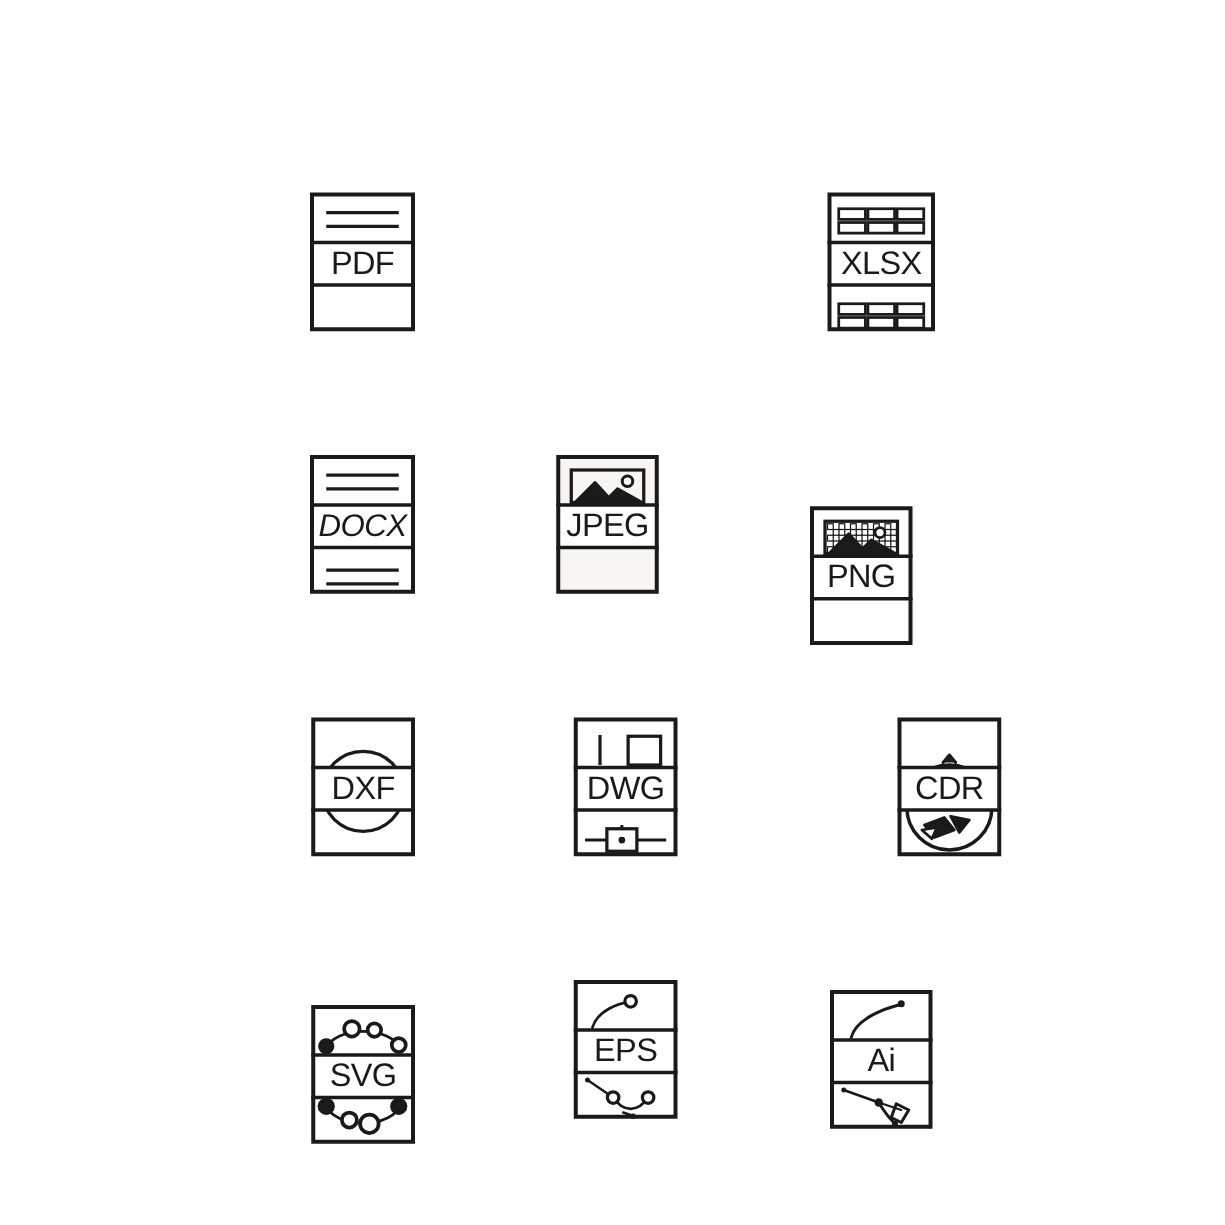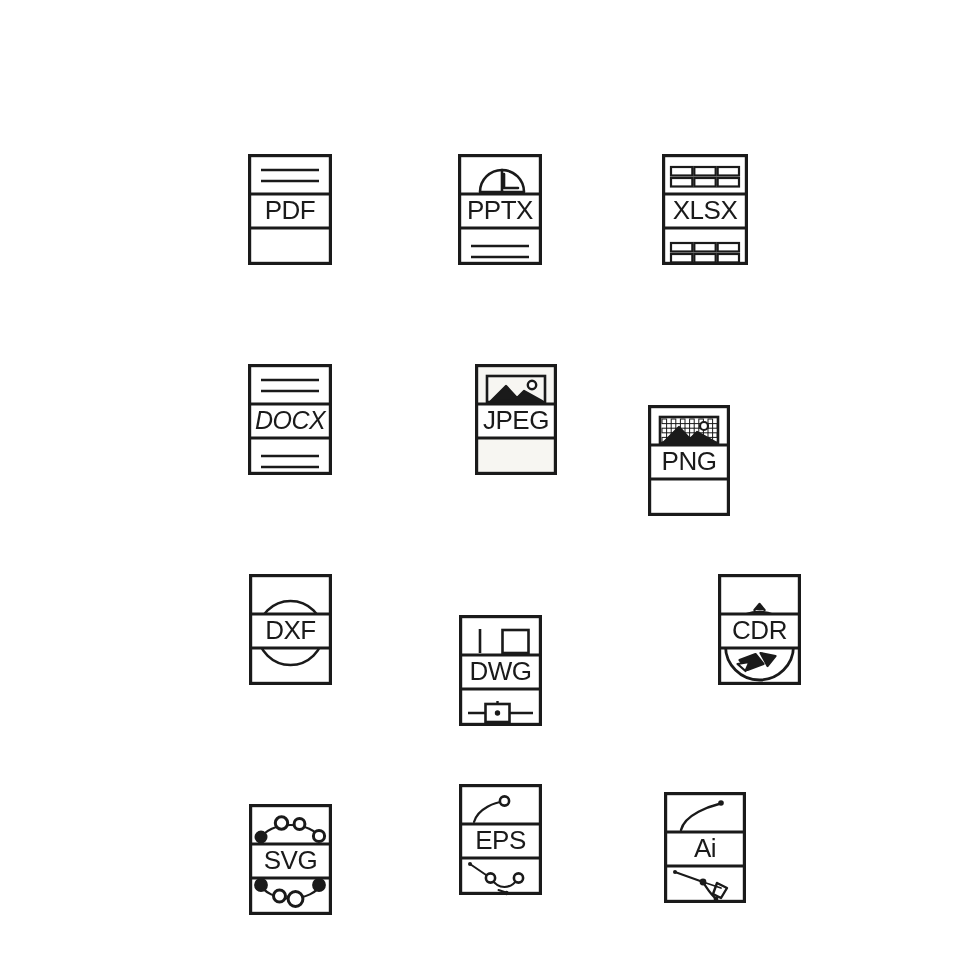--- a/index.html
+++ b/index.html
@@ -74,43 +74,20 @@
               <g transform="translate(0,76)"></g>
               <rect x="1.6" y="40" width="80.8" height="34" fill="#fff" stroke="none"></rect>
               <rect x="1.6" y="1.6" width="80.8" height="107.8" fill="none" stroke="#1a1a1a" stroke-width="3.2"></rect>
               <line x1="0" y1="40" x2="84" y2="40" stroke="#1a1a1a" stroke-width="2.8"></line>
               <line x1="0" y1="74" x2="84" y2="74" stroke="#1a1a1a" stroke-width="2.8"></line>
               <text x="42" y="58" text-anchor="middle" dominant-baseline="middle" fill="#1a1a1a" font-family="&quot;Liberation Sans&quot;,sans-serif" font-size="26" font-weight="400" letter-spacing="-0.5">PDF</text>
             </g>
           </svg>
         </div>
       </div>
-      <div class="cell" style="left: 210px; top: 0px;">
-        <div class="icon-wrap">
-          <svg width="92" height="119" viewBox="0 0 92 119">
-            <g transform="translate(4,4)">
-              <g transform="translate(0,0)">
-                <path d="M 22 38 A 22 22 0 0 1 66 38" fill="none" stroke="#1a1a1a" stroke-width="2.6" stroke-linecap="round" stroke-linejoin="round"></path>
-                <line x1="22" y1="38" x2="66" y2="38" stroke="#1a1a1a" stroke-width="2.6" stroke-linecap="butt"></line>
-                <path d="M 44 38 L 44 16 " fill="none" stroke="#1a1a1a" stroke-width="2.6" stroke-linecap="round" stroke-linejoin="round"></path>
-                <path d="M 46 20 L 46 34 L 60 34" fill="none" stroke="#1a1a1a" stroke-width="2.6" stroke-linecap="round" stroke-linejoin="round"></path>
-              </g>
-              <g transform="translate(0,76)">
-                <line x1="13" y1="16" x2="71" y2="16" stroke="#1a1a1a" stroke-width="2.6" stroke-linecap="butt"></line>
-                <line x1="13" y1="27" x2="71" y2="27" stroke="#1a1a1a" stroke-width="2.6" stroke-linecap="butt"></line>
-              </g>
-              <rect x="1.6" y="40" width="80.8" height="34" fill="#fff" stroke="none"></rect>
-              <rect x="1.6" y="1.6" width="80.8" height="107.8" fill="none" stroke="#1a1a1a" stroke-width="3.2"></rect>
-              <line x1="0" y1="40" x2="84" y2="40" stroke="#1a1a1a" stroke-width="2.8"></line>
-              <line x1="0" y1="74" x2="84" y2="74" stroke="#1a1a1a" stroke-width="2.8"></line>
-              <text x="42" y="58" text-anchor="middle" dominant-baseline="middle" fill="#1a1a1a" font-family="&quot;Liberation Sans&quot;,sans-serif" font-size="26" font-weight="400" letter-spacing="-0.5">PPTX</text>
-            </g>
-          </svg>
-        </div>
-      </div>
       <div class="cell" style="left: 415px; top: 0px;">
         <div class="icon-wrap">
           <svg width="94" height="119" viewBox="0 0 94 119">
             <g transform="translate(4,4)">
               <g transform="translate(0,0)">
                 <rect x="9" y="13" width="21.333333333333332" height="8.5" fill="none" stroke="#1a1a1a" stroke-width="2.2"></rect>
                 <rect x="9" y="24" width="21.333333333333332" height="8.5" fill="none" stroke="#1a1a1a" stroke-width="2.2"></rect>
                 <rect x="32.33333333333333" y="13" width="21.333333333333332" height="8.5" fill="none" stroke="#1a1a1a" stroke-width="2.2"></rect>
                 <rect x="32.33333333333333" y="24" width="21.333333333333332" height="8.5" fill="none" stroke="#1a1a1a" stroke-width="2.2"></rect>
                 <rect x="55.666666666666664" y="13" width="21.333333333333332" height="8.5" fill="none" stroke="#1a1a1a" stroke-width="2.2"></rect>
@@ -147,21 +124,21 @@
               </g>
               <rect x="1.6" y="40" width="80.8" height="34" fill="#fff" stroke="none"></rect>
               <rect x="1.6" y="1.6" width="80.8" height="107.8" fill="none" stroke="#1a1a1a" stroke-width="3.2"></rect>
               <line x1="0" y1="40" x2="84" y2="40" stroke="#1a1a1a" stroke-width="2.8"></line>
               <line x1="0" y1="74" x2="84" y2="74" stroke="#1a1a1a" stroke-width="2.8"></line>
               <text x="42" y="58" text-anchor="middle" dominant-baseline="middle" fill="#1a1a1a" font-family="&quot;Liberation Sans&quot;,sans-serif" font-size="25" font-weight="400" letter-spacing="-0.5">DOCX</text>
             </g>
           </svg>
         </div>
       </div>
-      <div class="cell" style="left: 226px; top: 210px;">
+      <div class="cell" style="left: 196px; top: 210px;">
         <div class="icon-wrap">
           <svg width="90" height="119" viewBox="0 0 90 119">
             <g transform="translate(4,4)">
               <rect x="0" y="74" width="82" height="37" fill="#f7f6f2" stroke="none"></rect>
               <rect x="0" y="0" width="82" height="40" fill="#f7f6f2" stroke="none"></rect>
               <g transform="translate(0,0)">
                 <rect x="12" y="12" width="58" height="26" fill="none" stroke="#1a1a1a" stroke-width="2.6"></rect>
                 <path d="M 16 37 L 31 22 L 42 34 L 49 27 L 67 37 Z" fill="#1a1a1a" stroke="#1a1a1a" stroke-width="2.4" stroke-linecap="round" stroke-linejoin="round"></path>
                 <circle cx="57" cy="21" r="4.2" fill="#fff" stroke="#1a1a1a" stroke-width="2.4"></circle>
               </g>
@@ -239,21 +216,21 @@
               <g transform="translate(0,76)"></g>
               <rect x="1.6" y="40" width="79.8" height="34" fill="#fff" stroke="none"></rect>
               <rect x="1.6" y="1.6" width="79.8" height="107.8" fill="none" stroke="#1a1a1a" stroke-width="3.2"></rect>
               <line x1="0" y1="40" x2="83" y2="40" stroke="#1a1a1a" stroke-width="2.8"></line>
               <line x1="0" y1="74" x2="83" y2="74" stroke="#1a1a1a" stroke-width="2.8"></line>
               <text x="41.5" y="58" text-anchor="middle" dominant-baseline="middle" fill="#1a1a1a" font-family="&quot;Liberation Sans&quot;,sans-serif" font-size="26" font-weight="400" letter-spacing="-0.5">DXF</text>
             </g>
           </svg>
         </div>
       </div>
-      <div class="cell" style="left: 210px; top: 420px; align-items: center;">
+      <div class="cell" style="left: 210px; top: 420px;">
         <div class="icon-wrap">
           <svg width="91" height="119" viewBox="0 0 91 119">
             <g transform="translate(4,4)">
               <g transform="translate(0,0)">
                 <line x1="21" y1="14" x2="21" y2="38" stroke="#1a1a1a" stroke-width="2.6" stroke-linecap="butt"></line>
                 <rect x="43.5" y="15" width="26" height="23" fill="none" stroke="#1a1a1a" stroke-width="2.6"></rect>
               </g>
               <g transform="translate(0,76)">
                 <line x1="9" y1="22" x2="74" y2="22" stroke="#1a1a1a" stroke-width="2.4" stroke-linecap="butt"></line>
                 <line x1="38.5" y1="10" x2="38.5" y2="34" stroke="#1a1a1a" stroke-width="2.4" stroke-linecap="butt"></line>

